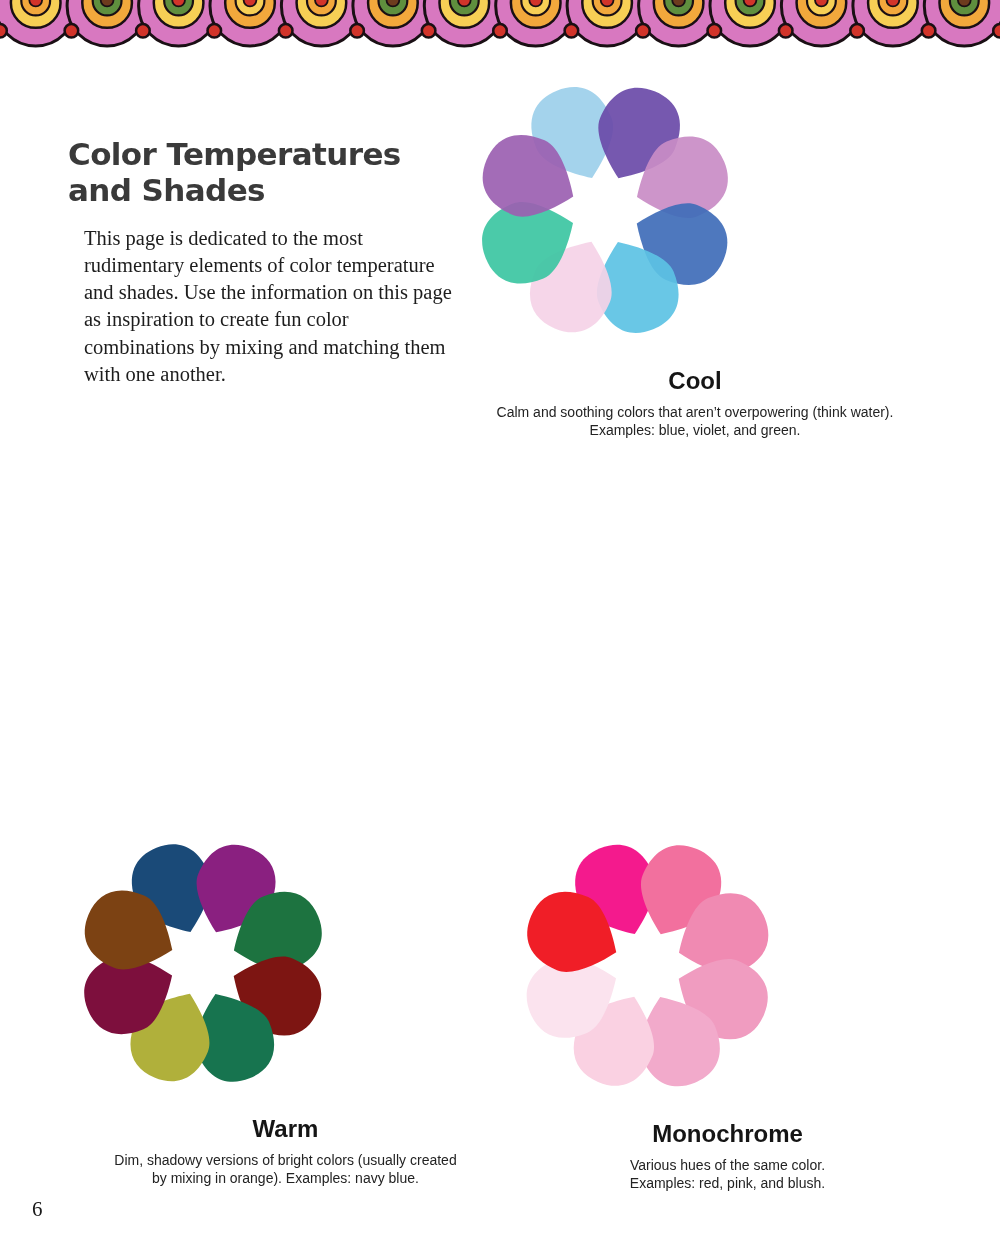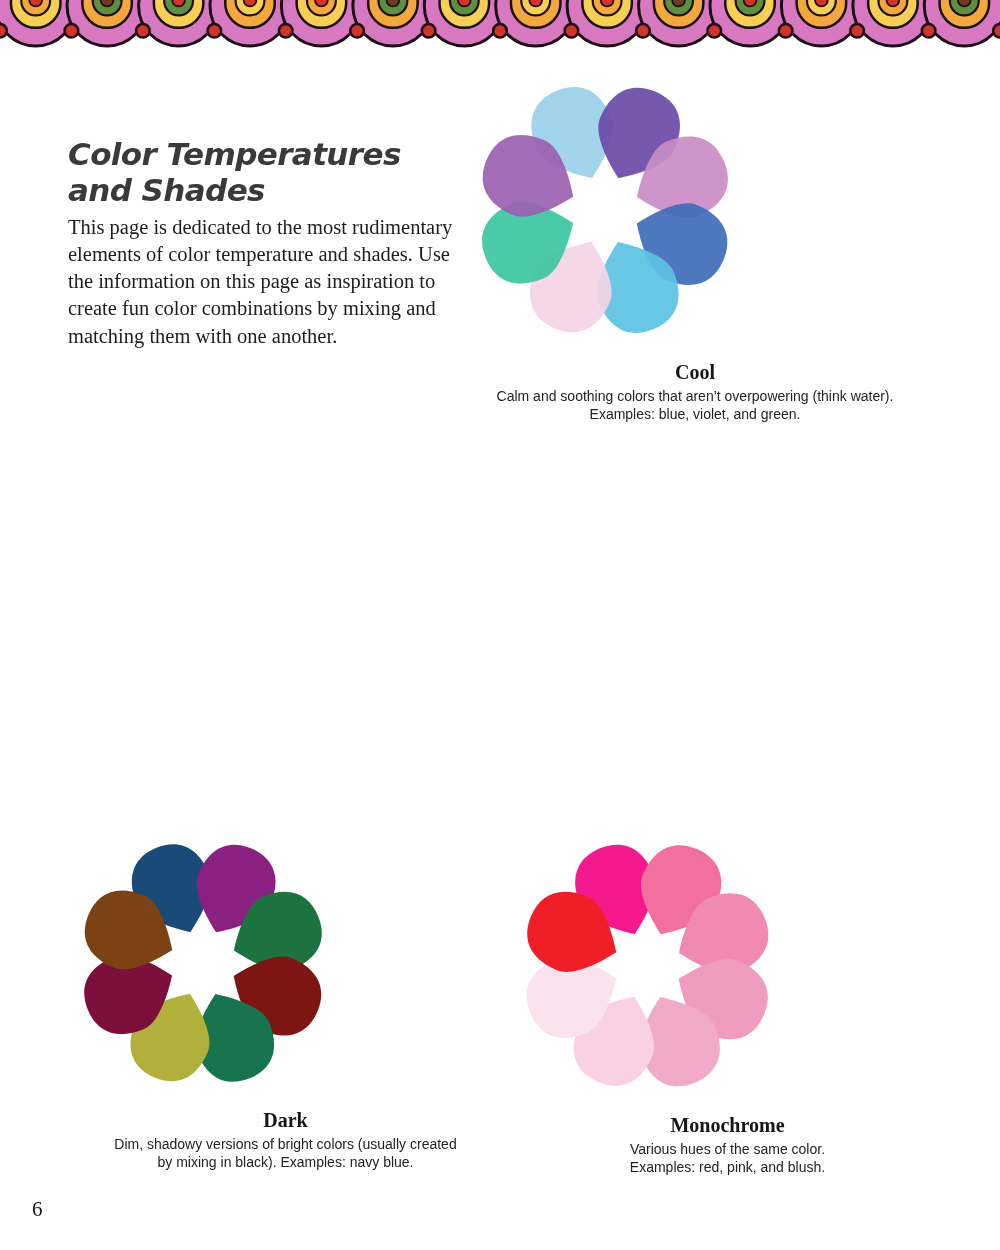--- a/index.html
+++ b/index.html
@@ -34,49 +34,48 @@
     top: 136px;
     width: 410px;
   }
   .page-title {
     font-family: "DejaVu Sans", sans-serif;
     font-weight: bold;
     font-size: 31px;
     line-height: 1.17;
     letter-spacing: -0.6px;
     color: #3a3a3a;
-    margin: 0 0 5px 0;
+    margin: 0 0 14px 0;
     white-space: pre-line;
-    font-style: italic;
   }
   .intro-body {
     font-family: "Liberation Serif", serif;
     font-size: 20.5px;
     line-height: 1.33;
     color: #1d1d1d;
-    margin: 0;
+    margin: 16px;
   }
 
   
   .wheel-card {
     position: absolute;
     text-align: center;
   }
   .wheel-wrap {
     position: relative;
     margin: 0 auto;
   }
   .wheel-wrap svg { display: block; }
 
   .wheel-title {
-    font-family: Liberation Serif, serif;
+    font-family: Liberation Sans, sans-serif;
     font-weight: bold;
-    font-size: 20px;
+    font-size: 24px;
     color: #151515;
-    margin: 0;
+    margin: 7px;
     line-height: 1.2;
   }
   .wheel-desc {
     font-family: "Liberation Sans", sans-serif;
     font-size: 14px;
     line-height: 1.32;
     color: #232323;
     margin: 3px 0 0 0;
     white-space: pre-line;
   }
@@ -210,23 +209,23 @@
           <path d="M 0 -33.35 C -17.617500000000003 -45.355999999999995 -39.150000000000006 -64.032 -39.150000000000006 -80.03999999999999 C -39.150000000000006 -111.012 -22.707 -124.32300000000001 0 -124.32300000000001 C 22.707 -124.32300000000001 39.150000000000006 -111.012 39.150000000000006 -80.03999999999999 C 39.150000000000006 -64.032 17.617500000000003 -45.355999999999995 0 -33.35 Z" fill="#1a4a78" fill-opacity="1" transform="translate(145 145) rotate(-22)"></path>
           <path d="M 0 -33.35 C -17.617500000000003 -45.355999999999995 -39.150000000000006 -64.032 -39.150000000000006 -80.03999999999999 C -39.150000000000006 -111.012 -22.707 -124.32300000000001 0 -124.32300000000001 C 22.707 -124.32300000000001 39.150000000000006 -111.012 39.150000000000006 -80.03999999999999 C 39.150000000000006 -64.032 17.617500000000003 -45.355999999999995 0 -33.35 Z" fill="#8a2080" fill-opacity="1" transform="translate(145 145) rotate(23)"></path>
           <path d="M 0 -33.35 C -17.617500000000003 -45.355999999999995 -39.150000000000006 -64.032 -39.150000000000006 -80.03999999999999 C -39.150000000000006 -111.012 -22.707 -124.32300000000001 0 -124.32300000000001 C 22.707 -124.32300000000001 39.150000000000006 -111.012 39.150000000000006 -80.03999999999999 C 39.150000000000006 -64.032 17.617500000000003 -45.355999999999995 0 -33.35 Z" fill="#1d7340" fill-opacity="1" transform="translate(145 145) rotate(68)"></path>
           <path d="M 0 -33.35 C -17.617500000000003 -45.355999999999995 -39.150000000000006 -64.032 -39.150000000000006 -80.03999999999999 C -39.150000000000006 -111.012 -22.707 -124.32300000000001 0 -124.32300000000001 C 22.707 -124.32300000000001 39.150000000000006 -111.012 39.150000000000006 -80.03999999999999 C 39.150000000000006 -64.032 17.617500000000003 -45.355999999999995 0 -33.35 Z" fill="#7d1512" fill-opacity="1" transform="translate(145 145) rotate(113)"></path>
           <path d="M 0 -33.35 C -17.617500000000003 -45.355999999999995 -39.150000000000006 -64.032 -39.150000000000006 -80.03999999999999 C -39.150000000000006 -111.012 -22.707 -124.32300000000001 0 -124.32300000000001 C 22.707 -124.32300000000001 39.150000000000006 -111.012 39.150000000000006 -80.03999999999999 C 39.150000000000006 -64.032 17.617500000000003 -45.355999999999995 0 -33.35 Z" fill="#17744f" fill-opacity="1" transform="translate(145 145) rotate(158)"></path>
           <path d="M 0 -33.35 C -17.617500000000003 -45.355999999999995 -39.150000000000006 -64.032 -39.150000000000006 -80.03999999999999 C -39.150000000000006 -111.012 -22.707 -124.32300000000001 0 -124.32300000000001 C 22.707 -124.32300000000001 39.150000000000006 -111.012 39.150000000000006 -80.03999999999999 C 39.150000000000006 -64.032 17.617500000000003 -45.355999999999995 0 -33.35 Z" fill="#b0b03b" fill-opacity="1" transform="translate(145 145) rotate(203)"></path>
           <path d="M 0 -33.35 C -17.617500000000003 -45.355999999999995 -39.150000000000006 -64.032 -39.150000000000006 -80.03999999999999 C -39.150000000000006 -111.012 -22.707 -124.32300000000001 0 -124.32300000000001 C 22.707 -124.32300000000001 39.150000000000006 -111.012 39.150000000000006 -80.03999999999999 C 39.150000000000006 -64.032 17.617500000000003 -45.355999999999995 0 -33.35 Z" fill="#7d0f3d" fill-opacity="1" transform="translate(145 145) rotate(248)"></path>
           <path d="M 0 -33.35 C -17.617500000000003 -45.355999999999995 -39.150000000000006 -64.032 -39.150000000000006 -80.03999999999999 C -39.150000000000006 -111.012 -22.707 -124.32300000000001 0 -124.32300000000001 C 22.707 -124.32300000000001 39.150000000000006 -111.012 39.150000000000006 -80.03999999999999 C 39.150000000000006 -64.032 17.617500000000003 -45.355999999999995 0 -33.35 Z" fill="#7c4213" fill-opacity="1" transform="translate(145 145) rotate(293)"></path>
         </svg>
     </div>
-    <p class="wheel-title">Dark</p>
+    <p class="wheel-title">Warm</p>
     <p class="wheel-desc">Dim, shadowy versions of bright colors (usually created
-by mixing in black). Examples: navy blue.</p>
+by mixing in orange). Examples: navy blue.</p>
   </div>
 
   <div class="wheel-card" id="card-mono">
     <div class="wheel-wrap">
       <svg class="wheel-svg" width="295" height="295" viewBox="0 0 295 295">
           <path d="M 0 -33.925000000000004 C -17.92125 -46.138000000000005 -39.825 -65.136 -39.825 -81.41999999999999 C -39.825 -112.92599999999999 -23.0985 -126.4665 0 -126.4665 C 23.0985 -126.4665 39.825 -112.92599999999999 39.825 -81.41999999999999 C 39.825 -65.136 17.92125 -46.138000000000005 0 -33.925000000000004 Z" fill="#f41a8d" fill-opacity="1" transform="translate(147.5 147.5) rotate(-22)"></path>
           <path d="M 0 -33.925000000000004 C -17.92125 -46.138000000000005 -39.825 -65.136 -39.825 -81.41999999999999 C -39.825 -112.92599999999999 -23.0985 -126.4665 0 -126.4665 C 23.0985 -126.4665 39.825 -112.92599999999999 39.825 -81.41999999999999 C 39.825 -65.136 17.92125 -46.138000000000005 0 -33.925000000000004 Z" fill="#f2709e" fill-opacity="1" transform="translate(147.5 147.5) rotate(23)"></path>
           <path d="M 0 -33.925000000000004 C -17.92125 -46.138000000000005 -39.825 -65.136 -39.825 -81.41999999999999 C -39.825 -112.92599999999999 -23.0985 -126.4665 0 -126.4665 C 23.0985 -126.4665 39.825 -112.92599999999999 39.825 -81.41999999999999 C 39.825 -65.136 17.92125 -46.138000000000005 0 -33.925000000000004 Z" fill="#f08ab2" fill-opacity="1" transform="translate(147.5 147.5) rotate(68)"></path>
           <path d="M 0 -33.925000000000004 C -17.92125 -46.138000000000005 -39.825 -65.136 -39.825 -81.41999999999999 C -39.825 -112.92599999999999 -23.0985 -126.4665 0 -126.4665 C 23.0985 -126.4665 39.825 -112.92599999999999 39.825 -81.41999999999999 C 39.825 -65.136 17.92125 -46.138000000000005 0 -33.925000000000004 Z" fill="#f09cc0" fill-opacity="1" transform="translate(147.5 147.5) rotate(113)"></path>
           <path d="M 0 -33.925000000000004 C -17.92125 -46.138000000000005 -39.825 -65.136 -39.825 -81.41999999999999 C -39.825 -112.92599999999999 -23.0985 -126.4665 0 -126.4665 C 23.0985 -126.4665 39.825 -112.92599999999999 39.825 -81.41999999999999 C 39.825 -65.136 17.92125 -46.138000000000005 0 -33.925000000000004 Z" fill="#f2aacb" fill-opacity="1" transform="translate(147.5 147.5) rotate(158)"></path>

